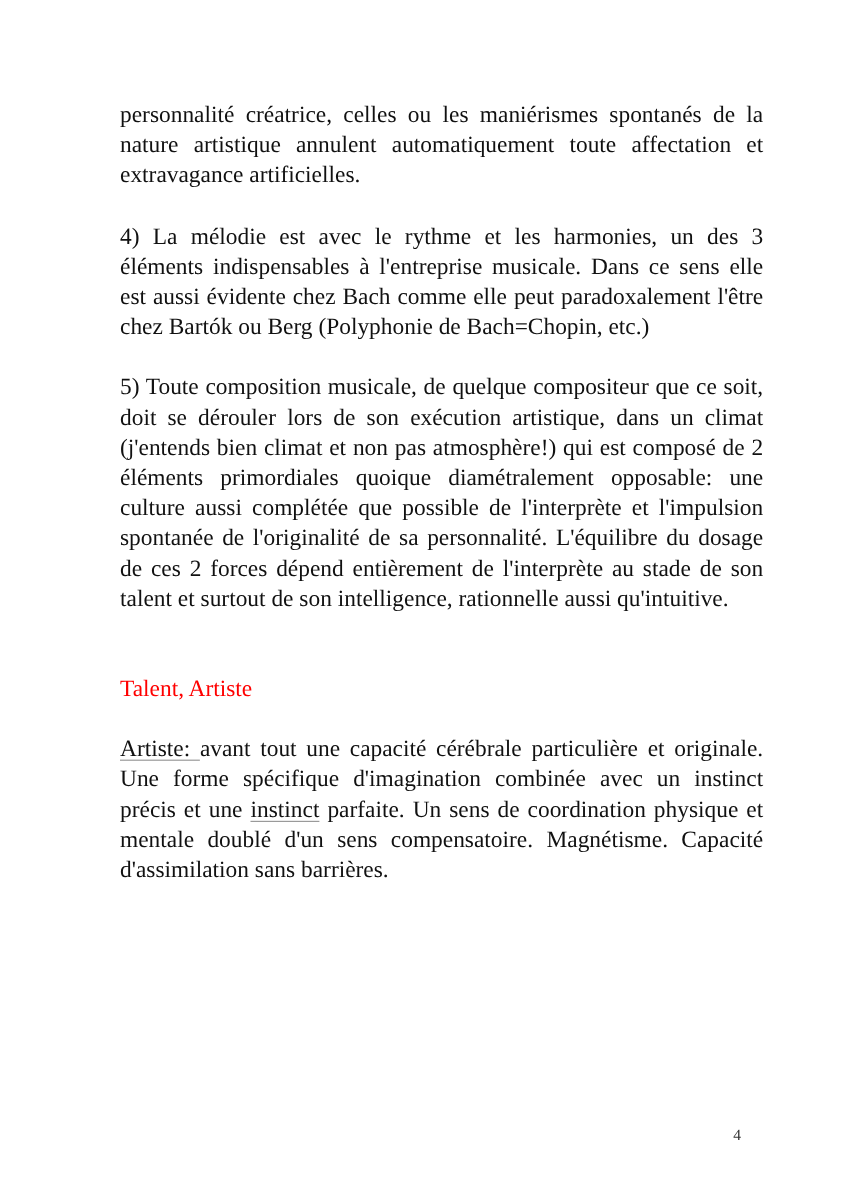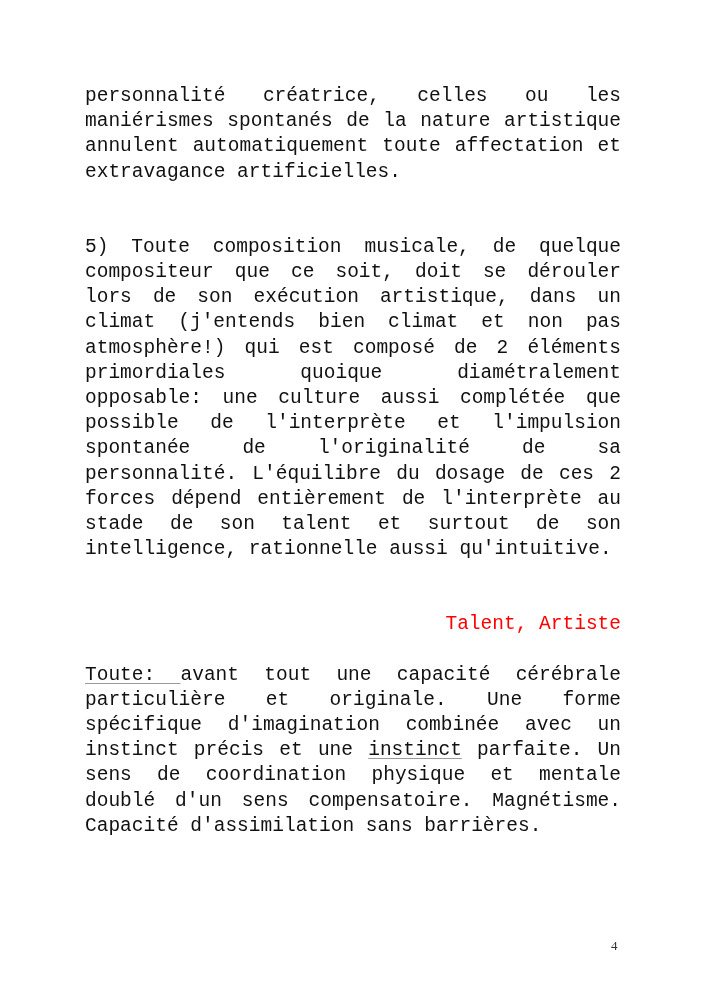--- a/index.html
+++ b/index.html
@@ -10,24 +10,23 @@
     body {
       width: 706px;
       height: 1000px;
       position: relative;
       overflow: hidden;
       font-family: "Liberation Serif", "DejaVu Serif", serif;
       color: #111111;
     }
     .page {
       position: absolute;
-      left: 85px;
+      left: 100px;
       top: 84px;
       width: 536px;
-      font-family: Liberation Mono, monospace;
     }
     .para {
       font-size: 19.5px;
       line-height: 25.2px;
       text-align: justify;
       margin: 0;
       word-spacing: 0px;
     }
     .gap1 { height: 25px; }
     .gap2 { height: 50px; }
@@ -49,21 +48,22 @@
       font-size: 13px;
       color: #333333;
     }
   </style>
 </head>
 <body>
 
 <div class="page">
   <p class="para">personnalité créatrice, celles ou les maniérismes spontanés de la nature artistique annulent automatiquement toute affectation et extravagance artificielles.</p>
   <div class="gap1"></div>
+  <p class="para">4) La mélodie est avec le rythme et les harmonies, un des 3 éléments indispensables à l'entreprise musicale. Dans ce sens elle est aussi évidente chez Bach comme elle peut paradoxalement l'être chez Bartók ou Berg (Polyphonie de Bach=Chopin, etc.)</p>
   <div class="gap1"></div>
   <p class="para">5) Toute composition musicale, de quelque compositeur que ce soit, doit se dérouler lors de son exécution artistique, dans un climat (j'entends bien climat et non pas atmosphère!) qui est composé de 2 éléments primordiales quoique diamétralement opposable: une culture aussi complétée que possible de l'interprète et l'impulsion spontanée de l'originalité de sa personnalité. L'équilibre du dosage de ces 2 forces dépend entièrement de l'interprète au stade de son talent et surtout de son intelligence, rationnelle aussi qu'intuitive.</p>
   <div class="gap2"></div>
-  <p class="heading" style="color: rgb(255, 0, 0); text-align: right;">Talent, Artiste</p>
+  <p class="heading" style="color: rgb(255, 0, 0);">Talent, Artiste</p>
   <div class="gap1"></div>
-  <p class="para"><span class="u">Toute: </span><span>avant tout une capacité cérébrale particulière et originale. Une forme spécifique d'imagination combinée avec un instinct précis et une </span><span class="u">instinct</span><span> parfaite. Un sens de coordination physique et mentale doublé d'un sens compensatoire. Magnétisme. Capacité d'assimilation sans barrières.</span></p>
+  <p class="para"><span class="u">Artiste: </span><span>avant tout une capacité cérébrale particulière et originale. Une forme spécifique d'imagination combinée avec un instinct précis et une </span><span class="u">instinct</span><span> parfaite. Un sens de coordination physique et mentale doublé d'un sens compensatoire. Magnétisme. Capacité d'assimilation sans barrières.</span></p>
 </div>
 
 <div class="page-number">4</div>
 
 </body></html>

